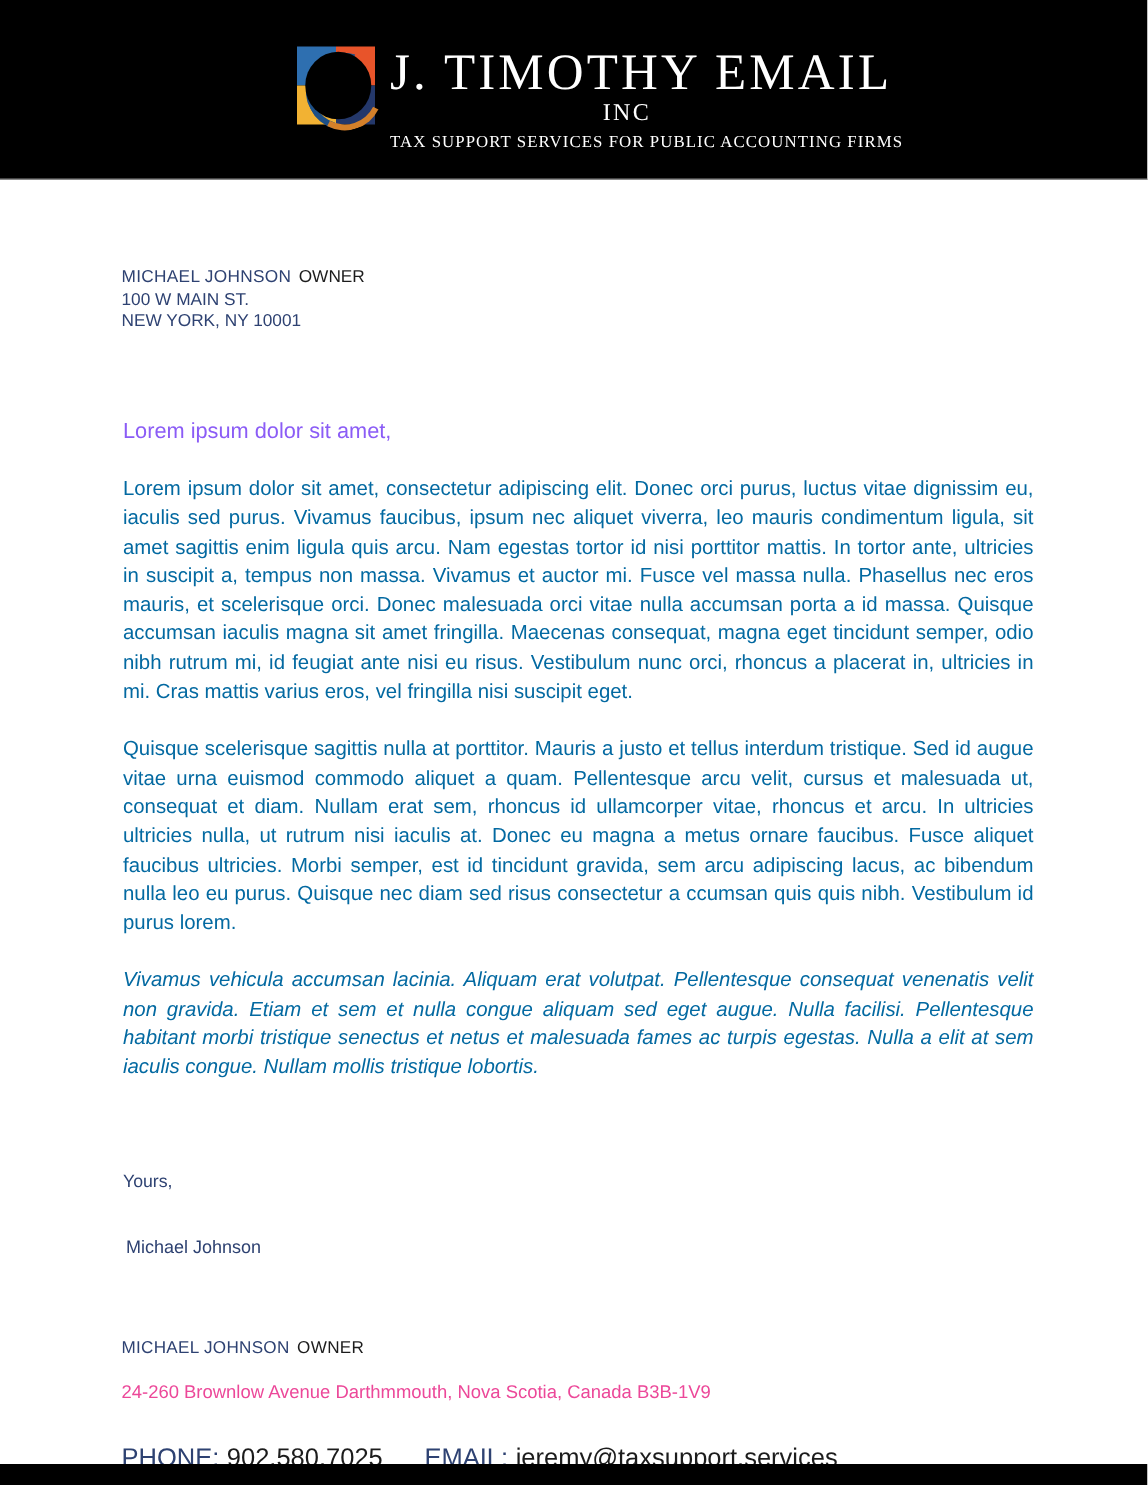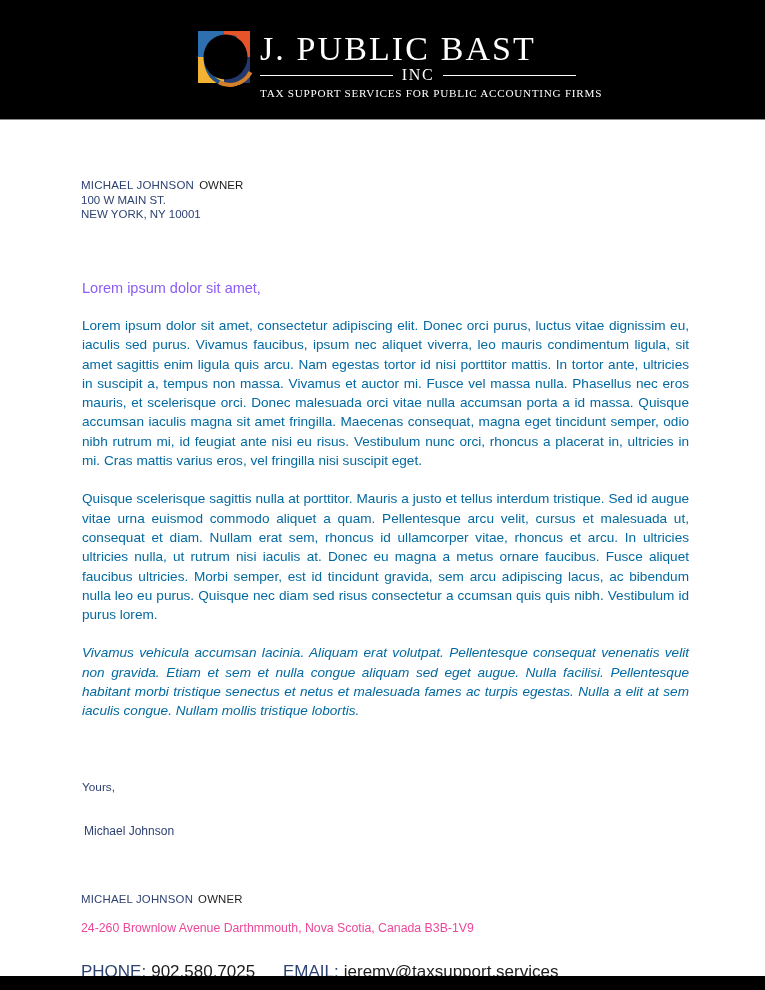--- a/index.html
+++ b/index.html
@@ -94,20 +94,21 @@
     font-size: 34px;
     line-height: 34px;
     letter-spacing: 2.1px;
     white-space: nowrap;
   }
   .logo-inc-row {
     display: flex;
     align-items: center;
     margin-top: 1px;
     width: 316px;
+    flex-direction: column;
   }
   .logo-rule {
     flex: 1 1 auto;
     height: 1px;
     background: #ffffff;
   }
   .logo-inc {
     font-family: "Liberation Serif", serif;
     color: #ffffff;
     font-size: 16px;
@@ -241,21 +242,21 @@
       <div class="q q-tl"></div>
       <div class="q q-tr"></div>
       <div class="q q-bl"></div>
       <div class="q q-br"></div>
       <div class="ring-gap"></div>
       <div class="ring-gap2"></div>
       <div class="ring-inner"></div>
     </div>
 
     <div class="logo-words">
-      <div class="logo-name">J. PUBLIC BAST</div>
+      <div class="logo-name">J. TIMOTHY EMAIL</div>
       <div class="logo-inc-row">
         <div class="logo-rule"></div>
         <div class="logo-inc">INC</div>
         <div class="logo-rule"></div>
       </div>
       <div class="logo-tagline">TAX SUPPORT SERVICES FOR PUBLIC ACCOUNTING FIRMS</div>
     </div>
 
   </div>
 </div>

